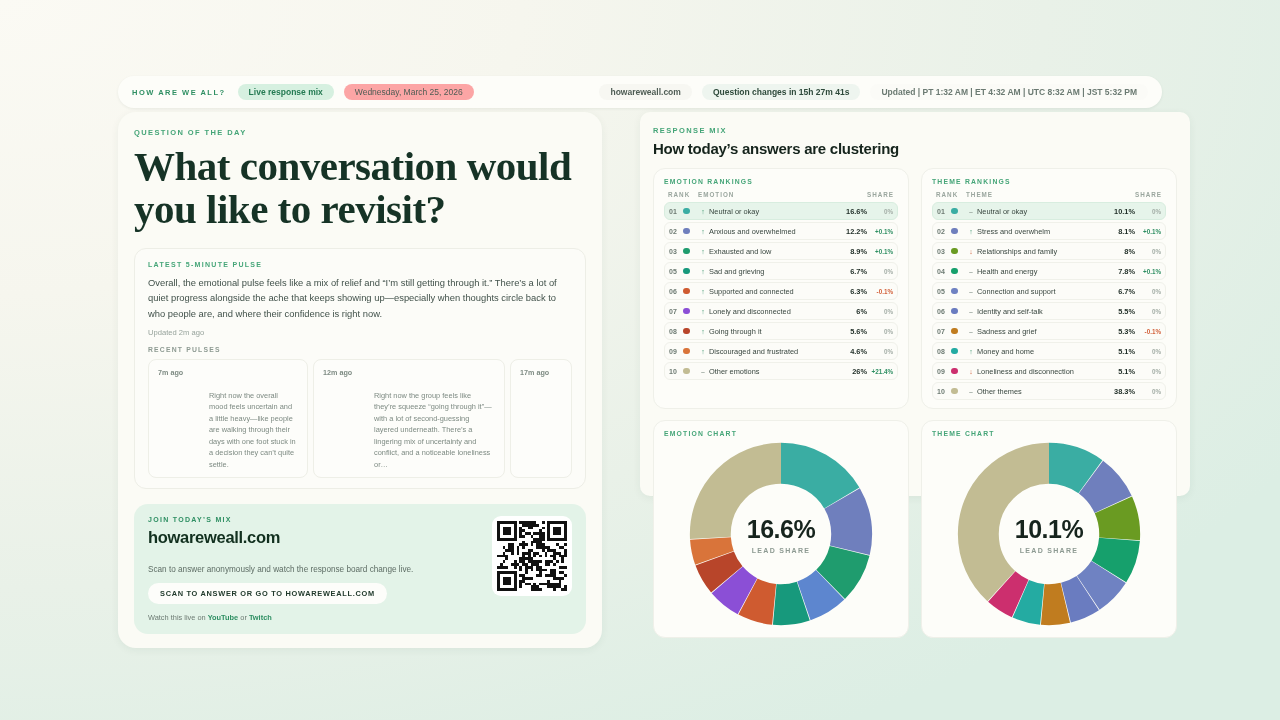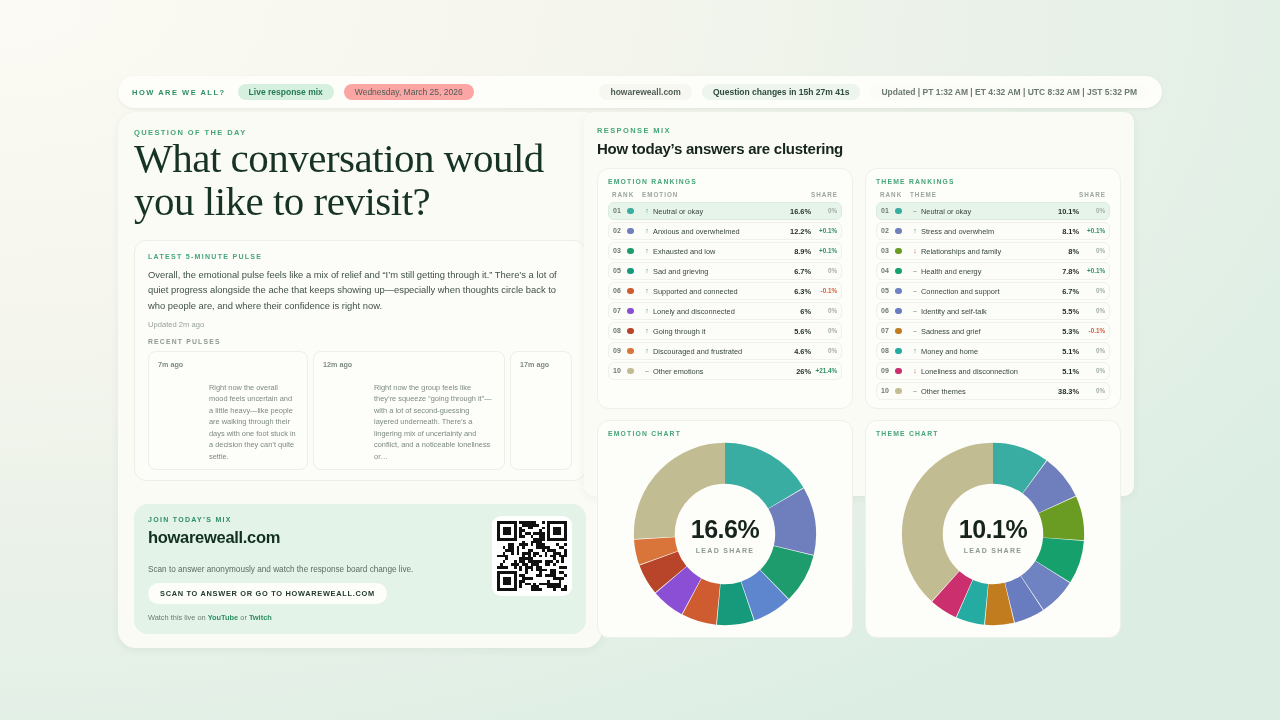--- a/index.html
+++ b/index.html
@@ -35,33 +35,33 @@
   .pill-count { background: #eef5ef; color: #2e4a3b; font-weight: 700; margin-left: 10px; }
   .pill-updated { background: #fbfbf7; color: #6b7a72; font-weight: 700; margin-left: 10px; }
 
   
   .panel-left {
     position: absolute; left: 118px; top: 112px; width: 484px; height: 536px;
     background: #fbfbf5; border-radius: 18px; padding: 16px 16px 14px 16px;
     box-shadow: 0 2px 8px rgba(35,60,45,.06);
   }
   .panel-right {
-    position: absolute; left: 584px; top: 112px; width: 550px; height: 384px;
+    position: absolute; left: 640px; top: 112px; width: 550px; height: 384px;
     background: #fbfbf5; border-radius: 10px; padding: 14px 13px;
     box-shadow: 0 2px 8px rgba(35,60,45,.06);
   }
 
   .eyebrow {
     font-size: 7.5px; font-weight: 700; letter-spacing: 1.4px;
     color: #45a578; text-transform: uppercase;
   }
   .question {
     font-family: "Liberation Serif", serif;
-    font-size: 41px; font-weight: 400; line-height: 1.04;
-    color: #163326; letter-spacing: -0.5px; 
+    font-size: 41px; font-weight: 700; line-height: 1.04;
+    color: #163326; letter-spacing: -0.5px; margin-top: 8px;
   }
 
   
   .pulse-card {
     margin-top: 18px; background: #fcfcf8; border: 1px solid #edeee6;
     border-radius: 12px; padding: 12px 13px 10px 13px;
   }
   .pulse-eyebrow { font-size: 7px; font-weight: 700; letter-spacing: 1.3px; color: #45a578; text-transform: uppercase; }
   .pulse-body { margin-top: 7px; font-size: 9.4px; line-height: 1.62; color: #41514a; }
   .pulse-updated { margin-top: 7px; font-size: 7.6px; color: #97a39c; }
@@ -107,21 +107,21 @@
   .rank-eyebrow { font-size: 6.8px; font-weight: 700; letter-spacing: 1.2px; color: #45a578; text-transform: uppercase; }
   .rank-head {
     display: flex; margin-top: 6px; padding: 0 4px 4px 4px;
     font-size: 6.3px; font-weight: 700; letter-spacing: 1px; color: #9aa69e; text-transform: uppercase;
   }
   .col-rank { flex: 0 0 30px; }
   .col-name { flex: 1; }
   .col-share { flex: 0 0 56px; text-align: right; }
   .rank-rows { display: flex; flex-direction: column; gap: 2px; }
   .rank-row {
-    display: flex; background: #fcfcf8;
+    display: flex; align-items: center; background: #fcfcf8;
     border: 1px solid #f0f1ea; border-radius: 6px; padding: 3.5px 4px;
     font-size: 7.4px; color: #3e4d46;
   }
   .rank-row.lead { background: #e6f4ea; border-color: #d8eddf; }
   .r-num { flex: 0 0 14px; font-size: 7px; font-weight: 700; color: #6d7b73; }
   .r-dot { flex: 0 0 14px; display: flex; align-items: center; }
   .r-dot i { width: 6.5px; height: 6.5px; border-radius: 50%; display: block; }
   .r-trend { flex: 0 0 12px; text-align: center; font-size: 7px; font-weight: 700; }
   .t-up { color: #2f8f63; }
   .t-down { color: #d2603a; }

